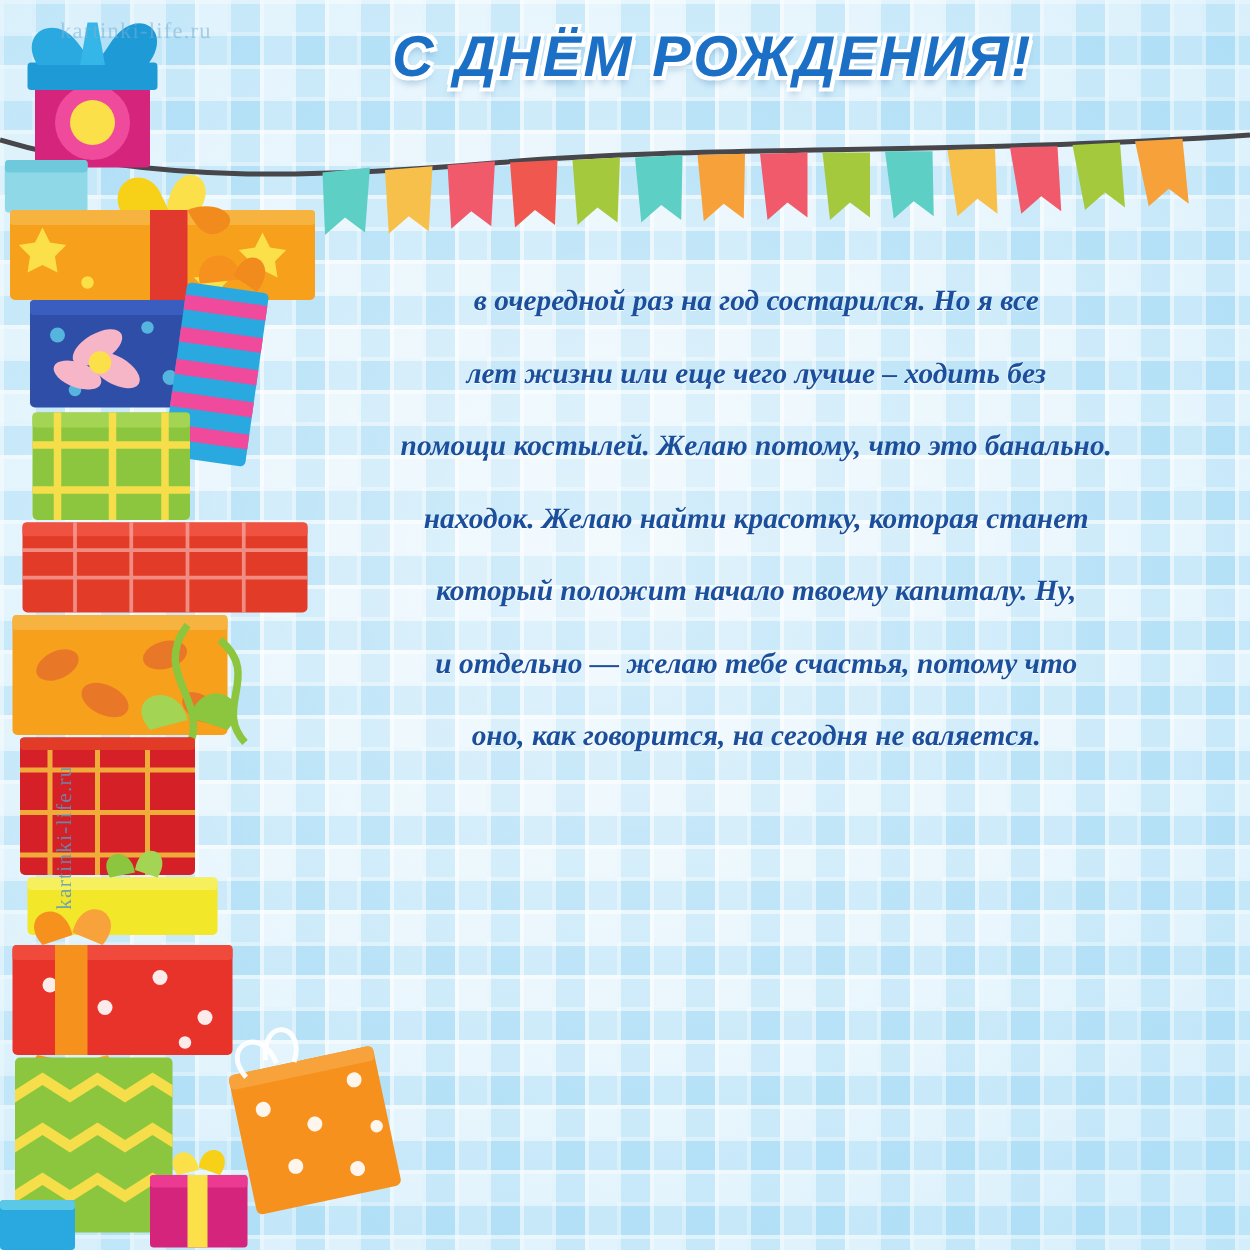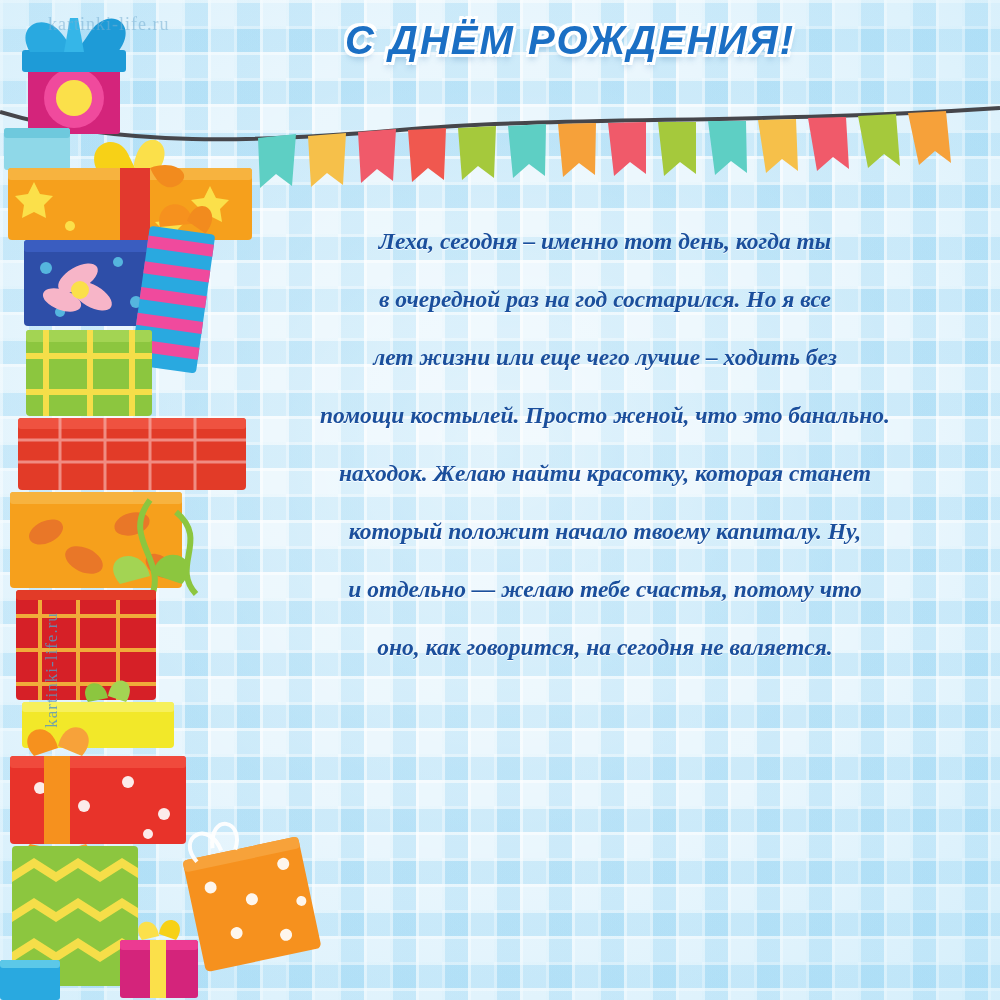--- a/index.html
+++ b/index.html
@@ -50,21 +50,21 @@
   
   .title {
     position: absolute;
     left: 170px;
     top: 18px;
     width: 800px;
     text-align: center;
     font-family: "Liberation Sans", sans-serif;
     font-weight: bold;
     font-style: italic;
-    font-size: 40px;
+    font-size: 46px;
     letter-spacing: 2px;
     color: #1b6fc4;
     text-shadow:
        2px 0 0 #ffffff, -2px 0 0 #ffffff, 0 2px 0 #ffffff, 0 -2px 0 #ffffff,
        3px 3px 0 #ffffff, -3px 3px 0 #ffffff, 3px -3px 0 #ffffff, -3px -3px 0 #ffffff,
        0 5px 6px rgba(40,110,170,0.35);
     white-space: nowrap;
   }
 
   
@@ -322,24 +322,23 @@
 
     <g>
       <rect x="0" y="960" width="60" height="40" rx="3" fill="#29a9e0"></rect>
       <rect x="0" y="960" width="60" height="8" rx="3" fill="#5cc8e8"></rect>
     </g>
   </svg>
 
   <div class="title">С ДНЁМ РОЖДЕНИЯ!</div>
 
   <div class="message">
-    <span class="ln">Леха, сегодня – именно тот день, когда ты</span>
     <span class="ln">в очередной раз на год состарился. Но я все</span>
     <span class="ln">лет жизни или еще чего лучше – ходить без</span>
-    <span class="ln">помощи костылей. Просто женой, что это банально.</span>
+    <span class="ln">помощи костылей. Желаю потому, что это банально.</span>
     <span class="ln">находок. Желаю найти красотку, которая станет</span>
     <span class="ln">который положит начало твоему капиталу. Ну,</span>
     <span class="ln">и отдельно — желаю тебе счастья, потому что</span>
     <span class="ln">оно, как говорится, на сегодня не валяется.</span>
   </div>
 
   <div class="wm-top">kartinki-life.ru</div>
   <div class="wm-side">kartinki-life.ru</div>
 
 </div>

